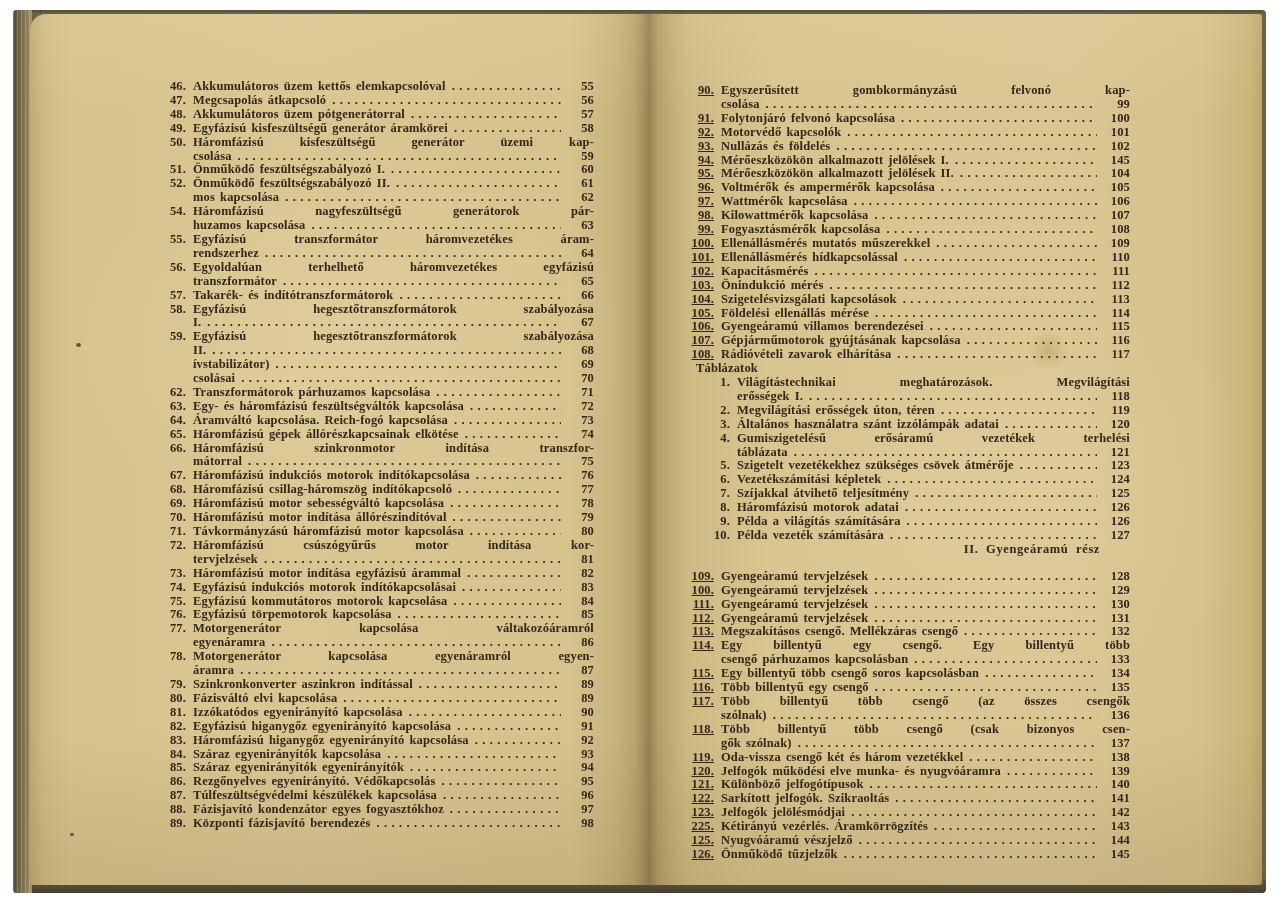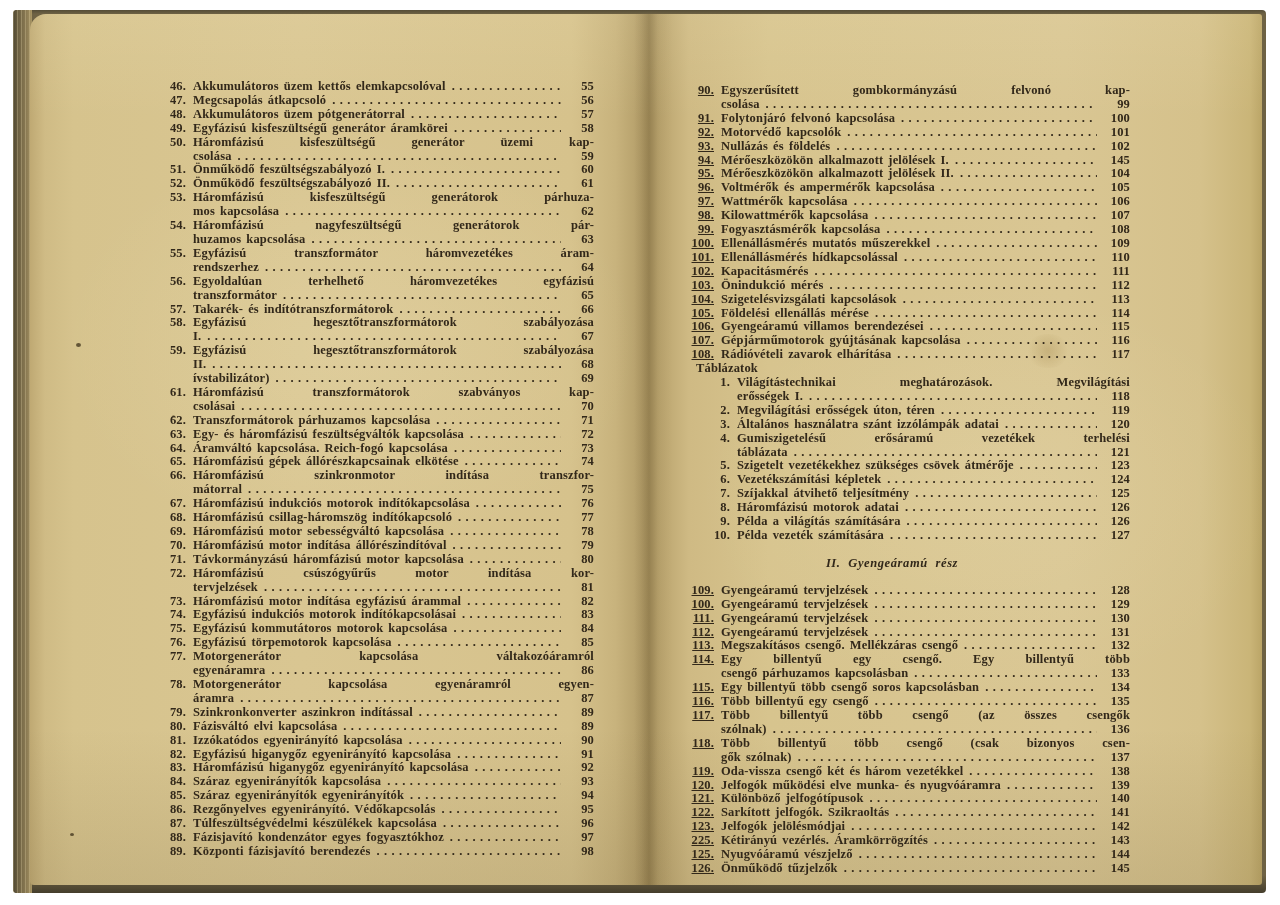--- a/index.html
+++ b/index.html
@@ -40,22 +40,22 @@
   .num{flex:none;text-align:right;margin-right:7px;}
   .num.std{width:26px;}
   .num.mid{width:30px;text-decoration:underline;}
   .num.wide{width:46px;}
   .text{flex:none;white-space:nowrap;word-spacing:1.8px;}
   .text.fill{flex:1 1 0;white-space:normal;text-align:justify;text-align-last:justify;min-width:0;}
   .dots{flex:1 1 0;min-width:0;overflow:hidden;white-space:nowrap;
         letter-spacing:4.4px;margin:0 3px 0 6px;}
   .page{flex:none;width:30px;text-align:right;}
   .subhead{padding-left:12px;word-spacing:1.8px;}
-  .sechead{text-align:center;font-style:italic;word-spacing:4px;letter-spacing:.6px;
-           margin:14px 30px 13px 0;}
+  .sechead{text-align:right;word-spacing:4px;letter-spacing:.6px;
+           margin:0 30px 13px 0;}
 </style>
 </head>
 <body>
 
 <div class="scan">
   <div class="edge-left"></div>
   <div class="paper">
     <div class="gutter-shade"></div>
 
     <div class="speck" style="left:46px;top:329px;width:5px;height:4px;"></div>
@@ -105,24 +105,20 @@
             <span class="dots">..........................................................................................</span>
             <span class="page">60</span>
           </div>
           <div class="row">
             <span class="num std">52.</span>
             <span class="text">Önműködő feszültségszabályozó II.</span>
             <span class="dots">..........................................................................................</span>
             <span class="page">61</span>
           </div>
           <div class="row">
-            <span class="num std">53.</span>
-            <span class="text fill">Háromfázisú kisfeszültségű generátorok párhuza-</span>
-          </div>
-          <div class="row">
             <span class="num std"></span>
             <span class="text">mos kapcsolása</span>
             <span class="dots">..........................................................................................</span>
             <span class="page">62</span>
           </div>
           <div class="row">
             <span class="num std">54.</span>
             <span class="text fill">Háromfázisú nagyfeszültségű generátorok pár-</span>
           </div>
           <div class="row">
@@ -175,24 +171,20 @@
             <span class="num std"></span>
             <span class="text">II.</span>
             <span class="dots">..........................................................................................</span>
             <span class="page">68</span>
           </div>
           <div class="row">
             <span class="num std"></span>
             <span class="text">ívstabilizátor)</span>
             <span class="dots">..........................................................................................</span>
             <span class="page">69</span>
-          </div>
-          <div class="row">
-            <span class="num std">61.</span>
-            <span class="text fill">Háromfázisú transzformátorok szabványos kap-</span>
           </div>
           <div class="row">
             <span class="num std"></span>
             <span class="text">csolásai</span>
             <span class="dots">..........................................................................................</span>
             <span class="page">70</span>
           </div>
           <div class="row">
             <span class="num std">62.</span>
             <span class="text">Transzformátorok párhuzamos kapcsolása</span>

